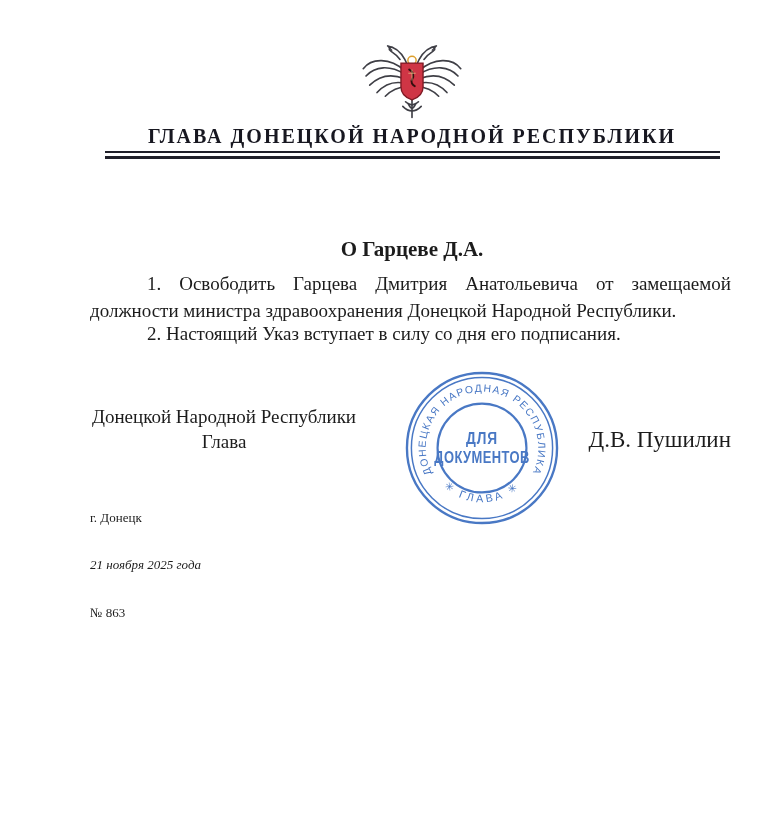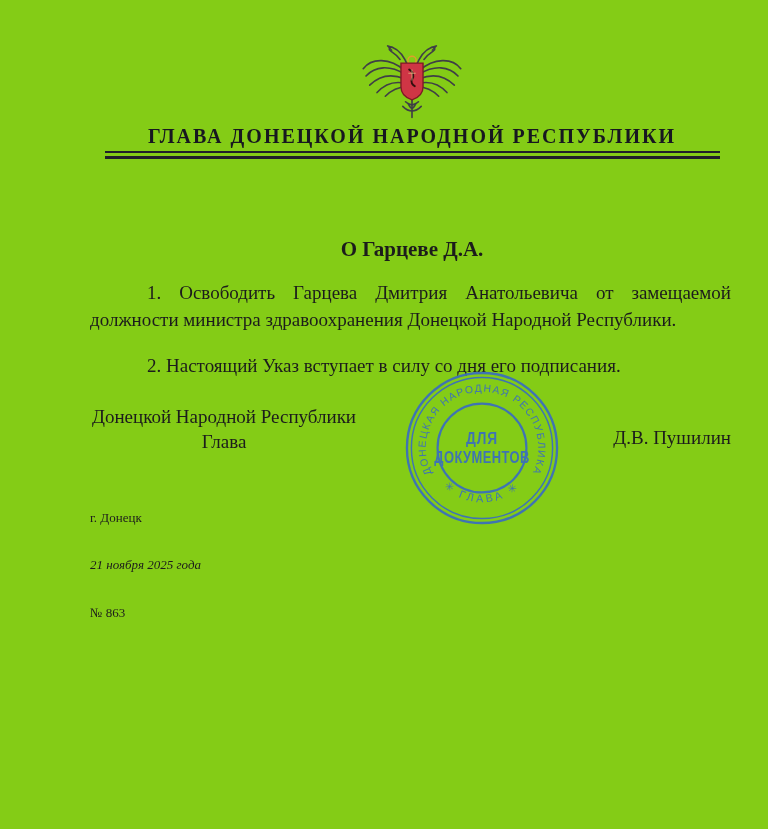--- a/index.html
+++ b/index.html
@@ -1,20 +1,20 @@
 <!DOCTYPE html>
 <html><head>
 <meta charset="utf-8">
 <style>
   html,body{margin:0;padding:0;background:#e9e9e9;}
   .page{
     position:relative;
     width:768px;height:829px;
     margin:0 auto;
-    background:#84cc16;
+    background:#ffffff;
     font-family:"Liberation Serif", serif;
     color:#1c1c1c;
     overflow:hidden;
   }
   .abs{position:absolute;}
 
   
   .emblem{left:356px;top:30px;width:112px;height:92px;}
   .org-title{
     left:56px;top:125px;width:712px;
@@ -38,31 +38,31 @@
     left:56px;top:237px;width:712px;
     text-align:center;font-weight:bold;font-size:21px;
   }
 
   
   .para{
     left:90px;width:641px;
     font-size:19px;line-height:27px;
     text-align:justify;text-indent:57px;
   }
-  .para-1{top:279px;}
-  .para-2{top:352px;}
+  .para-1{top:270px;}
+  .para-2{top:320px;}
 
   
   .sig-left{
     left:90px;top:404px;width:268px;
     font-size:19px;line-height:25px;text-align:center;
   }
   .sig-right{
     left:560px;top:427px;width:171px;
-    font-size:19px;text-align:right;
+    font-size:23px;text-align:right;
   }
 
   
   .stamp{left:403px;top:369px;width:158px;height:158px;opacity:.92;}
 
   
   .footer-line{left:90px;font-size:13px;}
   .place{top:510px;}
   .date{top:557px;font-style:italic;}
   .number{top:605px;}

